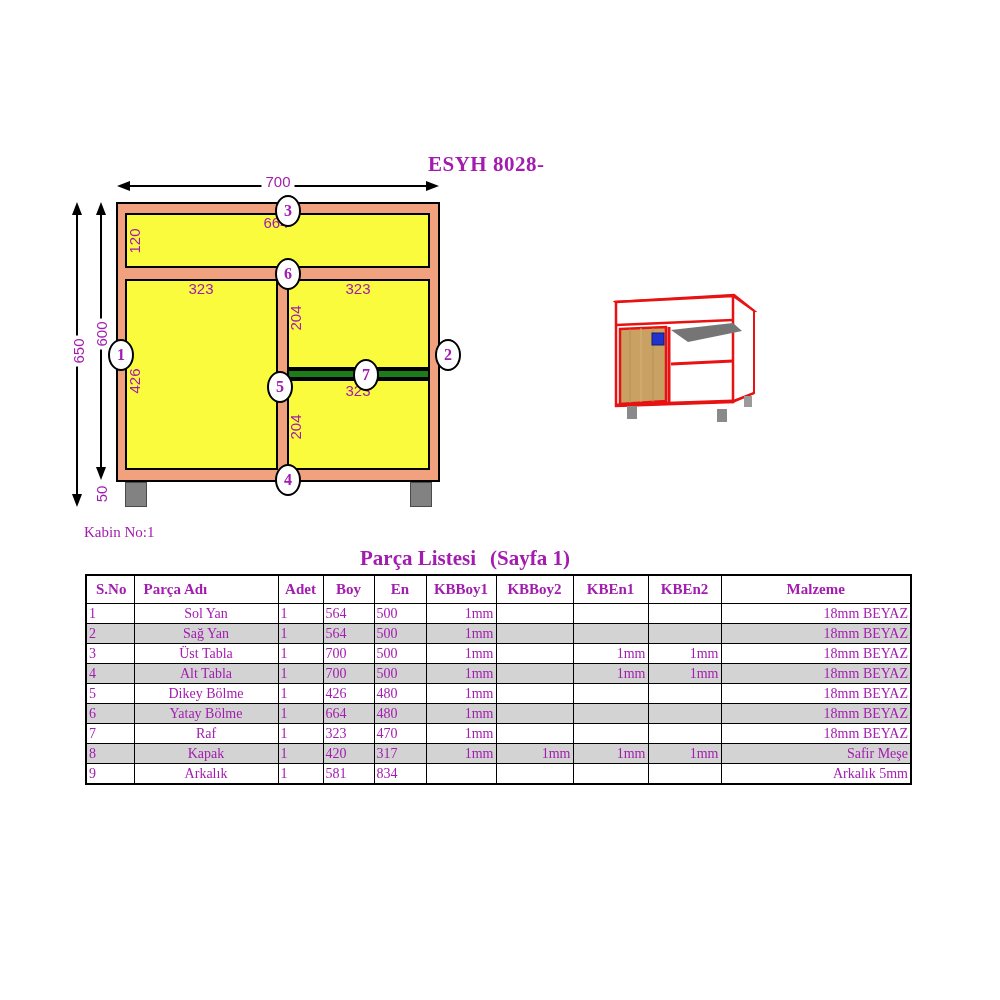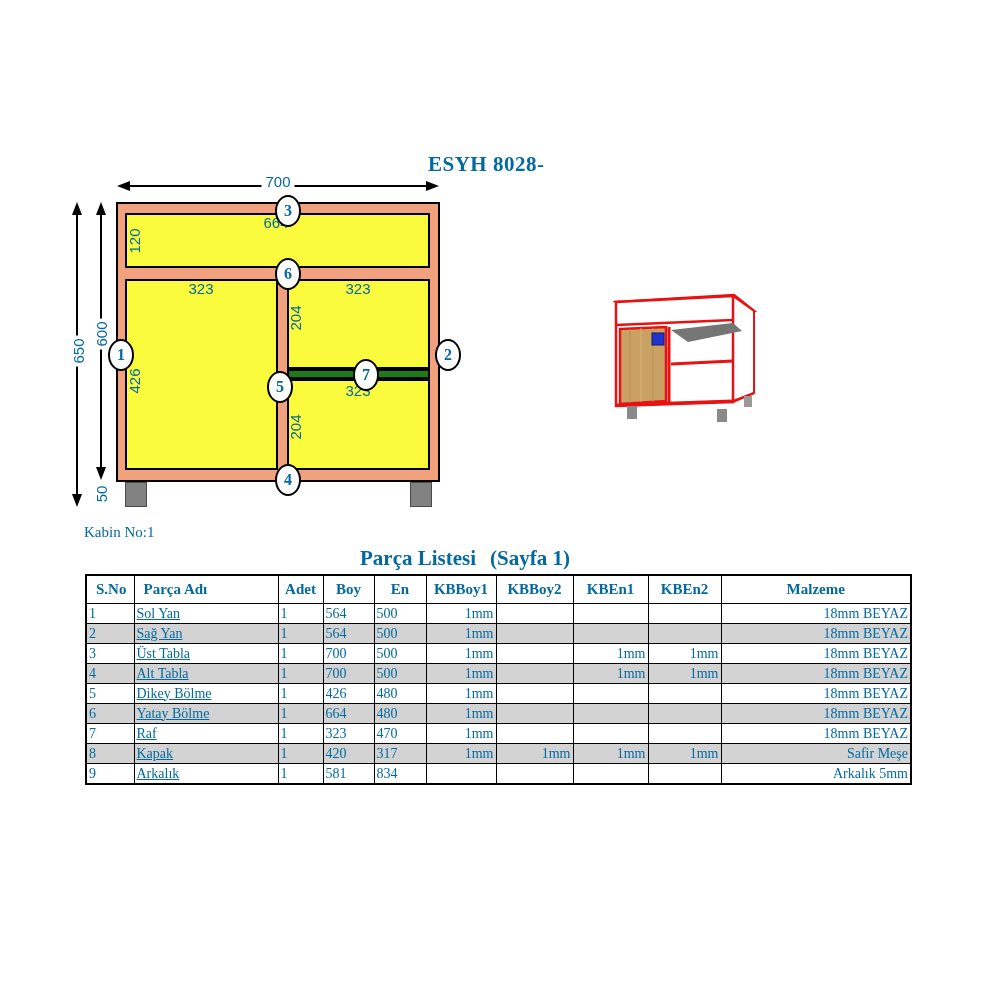--- a/index.html
+++ b/index.html
@@ -1,17 +1,17 @@
 <!DOCTYPE html>
 <html style="--panel-yellow: #FBFB3D; --frame-salmon: #F2A17E; --shelf-green: #1C7C1C; --leg-gray: #828282; --row-shade: #D3D3D3; --preview-red: #E81212; --preview-wood: #C9A263; --preview-handle: #2233CC; --preview-gray: #757575;"><head>
 <meta charset="utf-8">
 <style>
   html,body{margin:0;padding:0;background:#fff;}
   #page{position:relative;width:1000px;height:1000px;background:#fff;overflow:hidden;
-        font-family:"Liberation Sans",sans-serif;color:#0369a1;}
+        font-family:"Liberation Sans",sans-serif;color:#a21caf;}
 
   
   .doc-title{position:absolute;left:428px;top:152px;font-family:"Liberation Serif",serif;
              font-weight:bold;font-size:21px;letter-spacing:.5px;}
 
   
   .abs{position:absolute;box-sizing:border-box;}
   .cab-frame{left:116px;top:202px;width:324px;height:280px;
              background:var(--frame-salmon,#F2A17E);border:2px solid #000;}
   .panel{background:var(--panel-yellow,#FBFB3D);border:2px solid #000;}
@@ -53,21 +53,21 @@
   table.parts{position:absolute;left:85px;top:574px;width:825px;table-layout:fixed;
               border-collapse:collapse;border:2px solid #000;
               font-family:"Liberation Serif",serif;}
   table.parts th{border:1px solid #000;font-weight:bold;font-size:15px;height:27px;
                  padding:0 2px;text-align:center;}
   table.parts th.th-l{text-align:left;padding-left:9px;}
   table.parts td{border:1px solid #000;font-size:14px;height:19px;padding:0 2px;
                  overflow:hidden;white-space:nowrap;}
   tr.shaded{background:var(--row-shade,#D3D3D3);}
   td.td-no{text-align:left;padding-left:4px;}
-  td.td-name{text-align:left;padding-left:6px;text-decoration:underline;}
+  td.td-name{text-align:center;padding-left:6px;}
   td.td-adet{text-align:left;padding-left:12px;}
   td.td-num{}
   td.td-kb{text-align:right;padding-left:8px;margin-top:16px;}
   td.td-mal{text-align:right;padding-left:7px;}
 </style>
 </head>
 <body>
 
 <div id="page">
 

